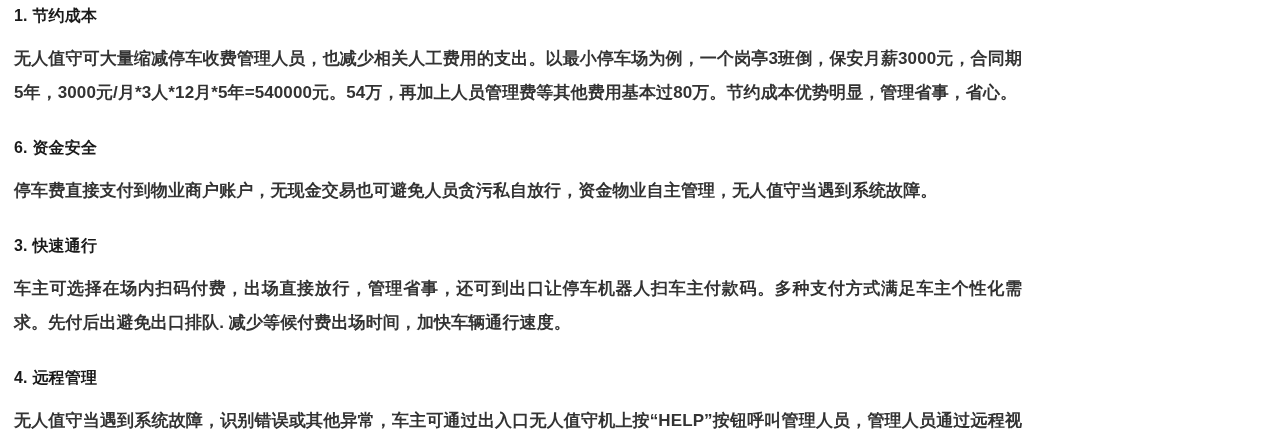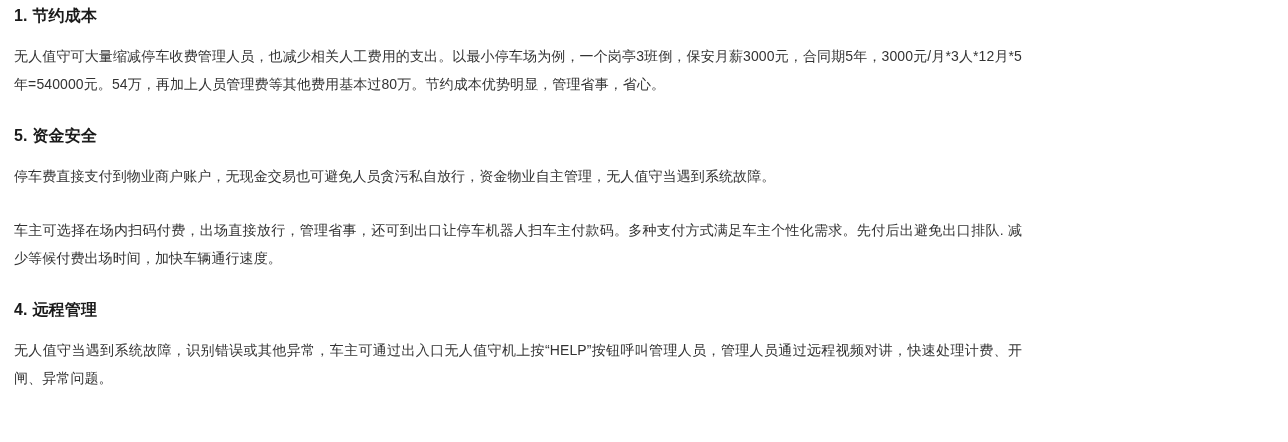--- a/index.html
+++ b/index.html
@@ -24,50 +24,52 @@
   }
   .section-heading {
     font-size: 16px;
     font-weight: bold;
     color: #1a1a1a;
     line-height: 1.5;
     margin: 0 0 14px 0;
     letter-spacing: 0.2px;
   }
   .section-body {
-    font-size: 14px;
+    font-size: 17px;
     line-height: 2.0;
     color: #333333;
     margin: 0 0 26px 0;
     text-align: justify;
     letter-spacing: 0.1px;
+    font-weight: bold;
   }
   .section:first-child .section-heading {
     margin-top: 4px;
   }
   .section:last-child .section-body {
     margin-bottom: 0;
   }
 </style>
 </head>
 <body>
 
 <div class="doc">
 
   <div class="section">
     <h2 class="section-heading">1. 节约成本</h2>
     <p class="section-body">无人值守可大量缩减停车收费管理人员，也减少相关人工费用的支出。以最小停车场为例，一个岗亭3班倒，保安月薪3000元，合同期5年，3000元/月*3人*12月*5年=540000元。54万，再加上人员管理费等其他费用基本过80万。节约成本优势明显，管理省事，省心。</p>
   </div>
 
   <div class="section">
-    <h2 class="section-heading">5. 资金安全</h2>
+    <h2 class="section-heading">6. 资金安全</h2>
     <p class="section-body">停车费直接支付到物业商户账户，无现金交易也可避免人员贪污私自放行，资金物业自主管理，无人值守当遇到系统故障。</p>
   </div>
 
   <div class="section">
+    <h2 class="section-heading">3. 快速通行</h2>
     <p class="section-body">车主可选择在场内扫码付费，出场直接放行，管理省事，还可到出口让停车机器人扫车主付款码。多种支付方式满足车主个性化需求。先付后出避免出口排队. 减少等候付费出场时间，加快车辆通行速度。</p>
   </div>
 
   <div class="section">
     <h2 class="section-heading">4. 远程管理</h2>
     <p class="section-body">无人值守当遇到系统故障，识别错误或其他异常，车主可通过出入口无人值守机上按“HELP”按钮呼叫管理人员，管理人员通过远程视频对讲，快速处理计费、开闸、异常问题。</p>
   </div>
 
 </div>
 

